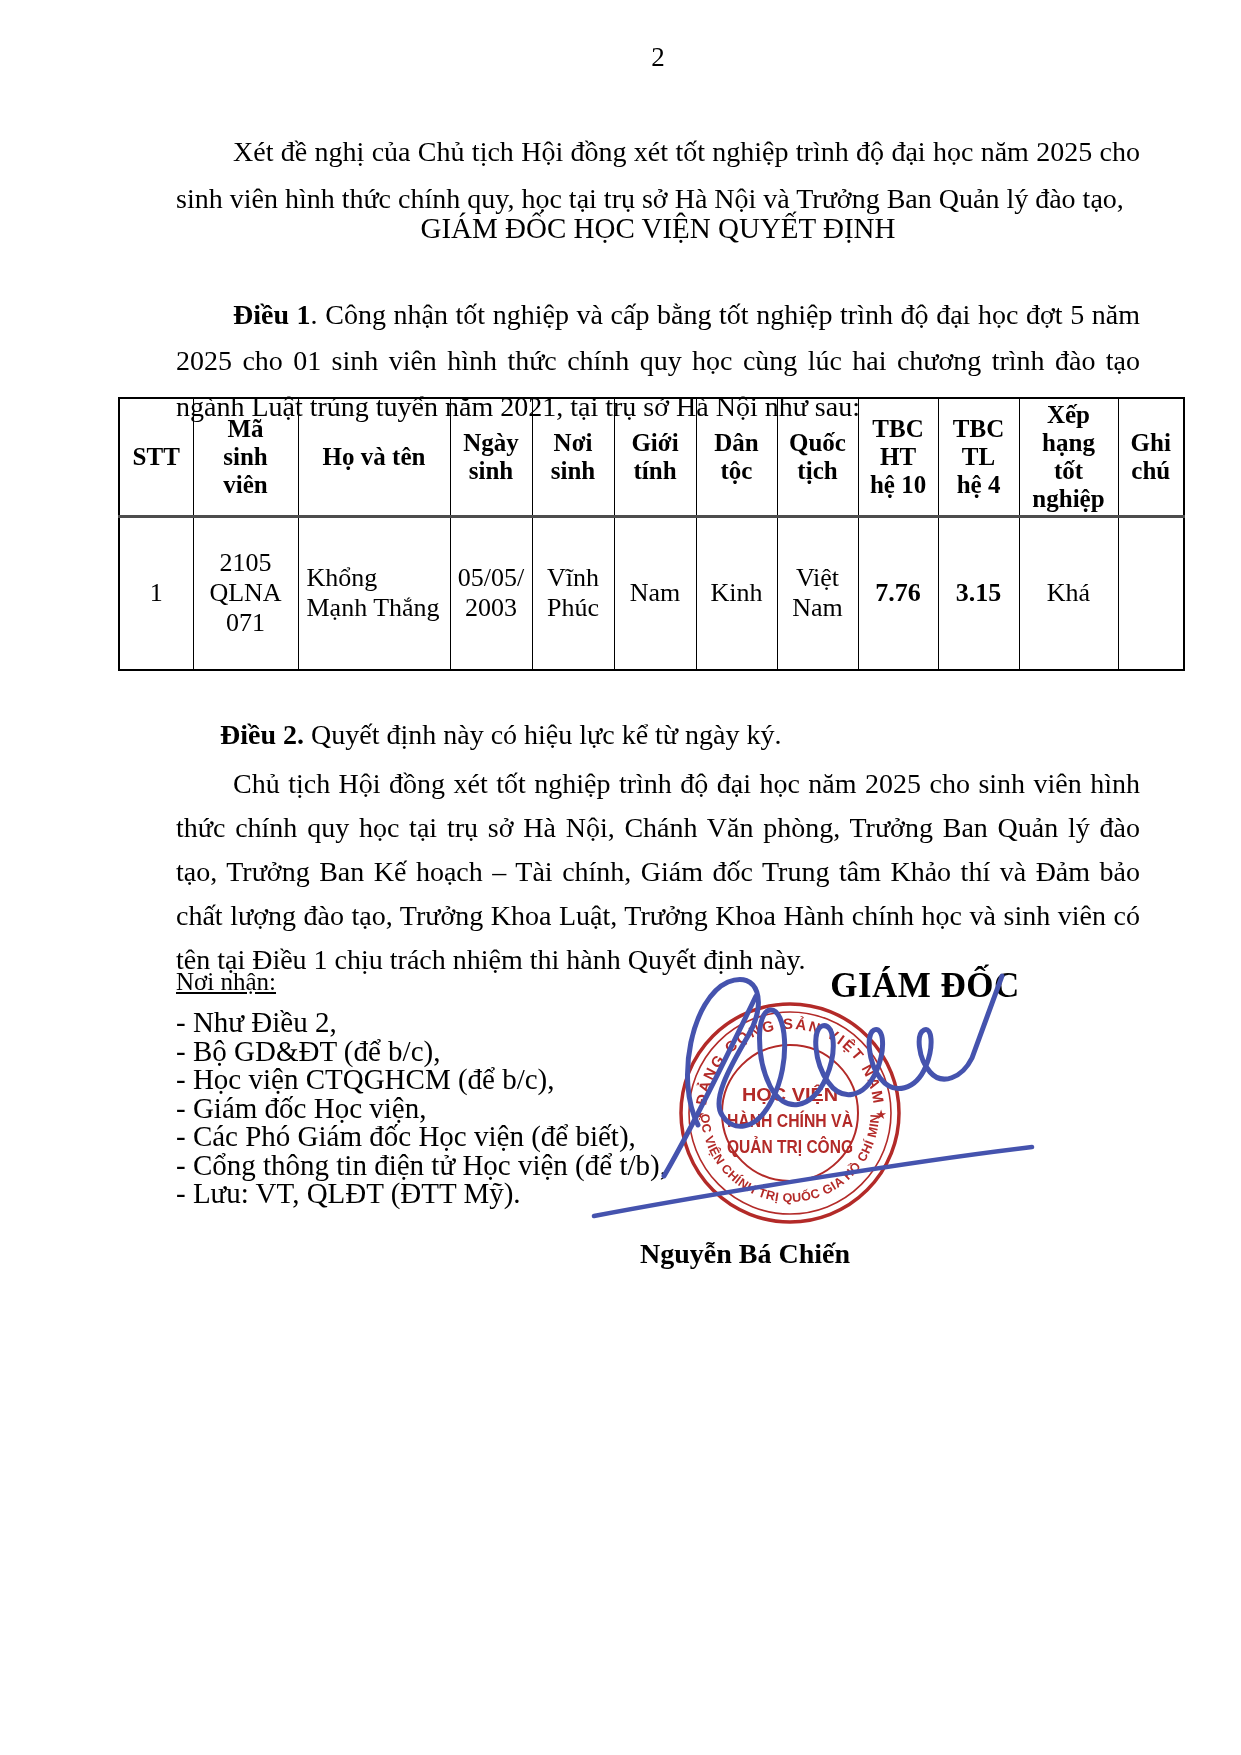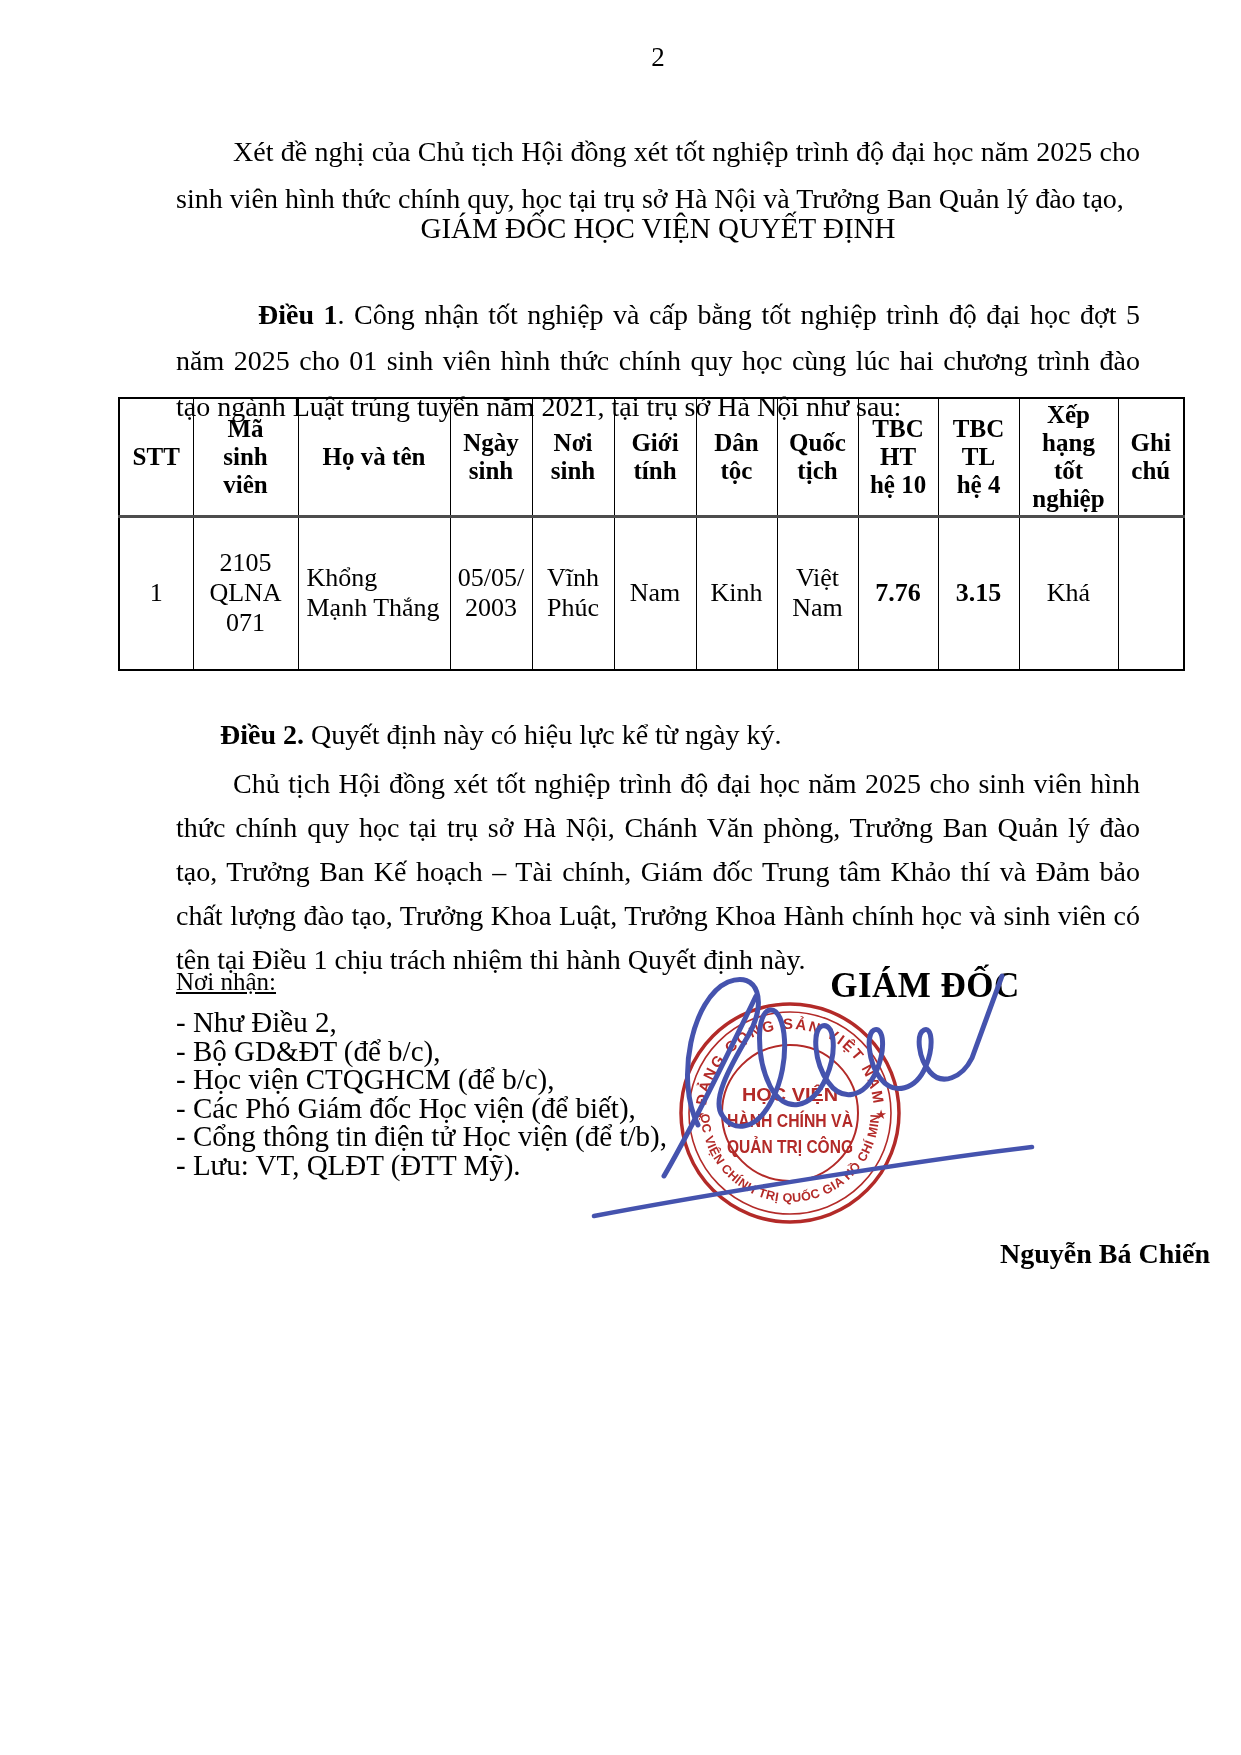--- a/index.html
+++ b/index.html
@@ -60,21 +60,21 @@
     list-style:none;margin:12px 0 0 0;padding:0;
     font-size:29px;line-height:28.5px;
   }
   .sig-right{
     position:absolute;left:640px;top:966px;width:570px;
     text-align:center;
   }
   .sig-title{font-weight:bold;font-size:35px;letter-spacing:0.5px;}
   .sig-name{
     position:absolute;top:272px;left:0;width:570px;
-    text-align:right;font-weight:bold;font-size:28px;
+    text-align:left;font-weight:bold;font-size:28px;
   }
   .stamp{
     position:absolute;left:675px;top:998px;
     width:230px;height:230px;
   }
   .stamp text{font-family:"Liberation Sans","DejaVu Sans",sans-serif;font-weight:bold;}
   .signature-svg{
     position:absolute;left:580px;top:910px;
     width:470px;height:330px;
   }
@@ -83,21 +83,21 @@
 <body>
 
 <div class="page">
 
   <div class="pagenum">2</div>
 
   <p class="para indent p-intro">Xét đề nghị của Chủ tịch Hội đồng xét tốt nghiệp trình độ đại học năm 2025 cho sinh viên hình thức chính quy, học tại trụ sở Hà Nội và Trưởng Ban Quản lý đào tạo,</p>
 
   <div class="heading">GIÁM ĐỐC HỌC VIỆN QUYẾT ĐỊNH</div>
 
-  <p class="para p-art1"><span class="bold" style="margin-left:82px">Điều 1</span><span>. Công nhận tốt nghiệp và cấp bằng tốt nghiệp trình độ đại học đợt 5 năm 2025 cho 01 sinh viên hình thức chính quy học cùng lúc hai chương trình đào tạo ngành Luật trúng tuyển năm 2021, tại trụ sở Hà Nội như sau:</span></p>
+  <p class="para p-art1"><span class="bold" style="margin-left:57px">Điều 1</span><span>. Công nhận tốt nghiệp và cấp bằng tốt nghiệp trình độ đại học đợt 5 năm 2025 cho 01 sinh viên hình thức chính quy học cùng lúc hai chương trình đào tạo ngành Luật trúng tuyển năm 2021, tại trụ sở Hà Nội như sau:</span></p>
 
   <table class="gradtable">
     <colgroup>
       <col style="width:74px">
         <col style="width:105px">
         <col style="width:152px">
       <col style="width:82px">
         <col style="width:82px">
         <col style="width:82px">
       <col style="width:81px">
@@ -165,20 +165,21 @@
   <p class="para p-art2"><span class="bold" style="margin-left:44px">Điều 2.</span><span> Quyết định này có hiệu lực kể từ ngày ký.</span></p>
 
   <p class="para indent p-resp">Chủ tịch Hội đồng xét tốt nghiệp trình độ đại học năm 2025 cho sinh viên hình thức chính quy học tại trụ sở Hà Nội, Chánh Văn phòng, Trưởng Ban Quản lý đào tạo, Trưởng Ban Kế hoạch – Tài chính, Giám đốc Trung tâm Khảo thí và Đảm bảo chất lượng đào tạo, Trưởng Khoa Luật, Trưởng Khoa Hành chính học và sinh viên có tên tại Điều 1 chịu trách nhiệm thi hành Quyết định này.</p>
 
   <div class="recipients">
     <div class="rlabel">Nơi nhận:</div>
     <ul>
       <li>- Như Điều 2,</li>
       <li>- Bộ GD&amp;ĐT (để b/c),</li>
       <li>- Học viện CTQGHCM (để b/c),</li>
+      <li>- Giám đốc Học viện,</li>
       <li>- Các Phó Giám đốc Học viện (để biết),</li>
       <li>- Cổng thông tin điện tử Học viện (để t/b),</li>
       <li>- Lưu: VT, QLĐT (ĐTT Mỹ).</li>
     </ul>
   </div>
 
   <div class="sig-right">
     <div class="sig-title">GIÁM ĐỐC</div>
     <div class="sig-name">Nguyễn Bá Chiến</div>
   </div>

